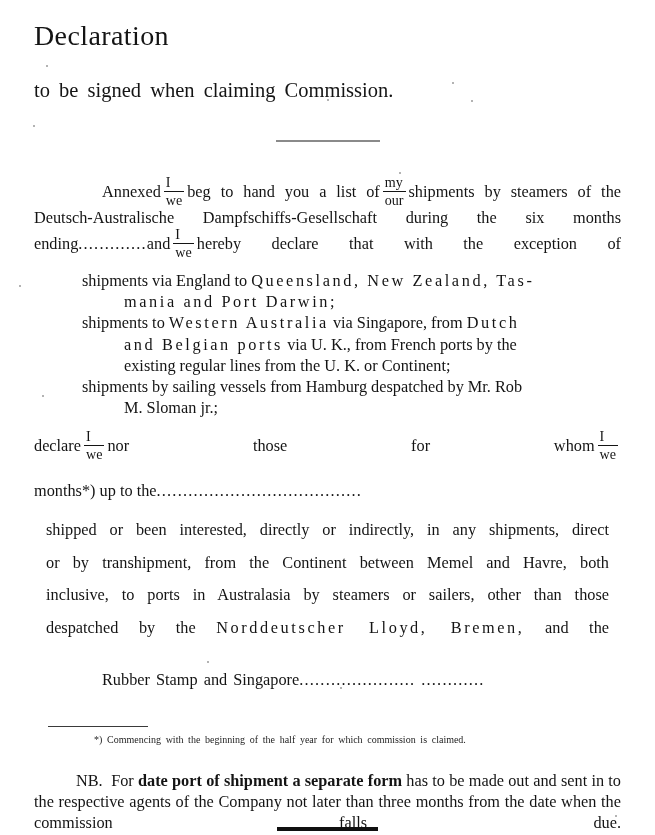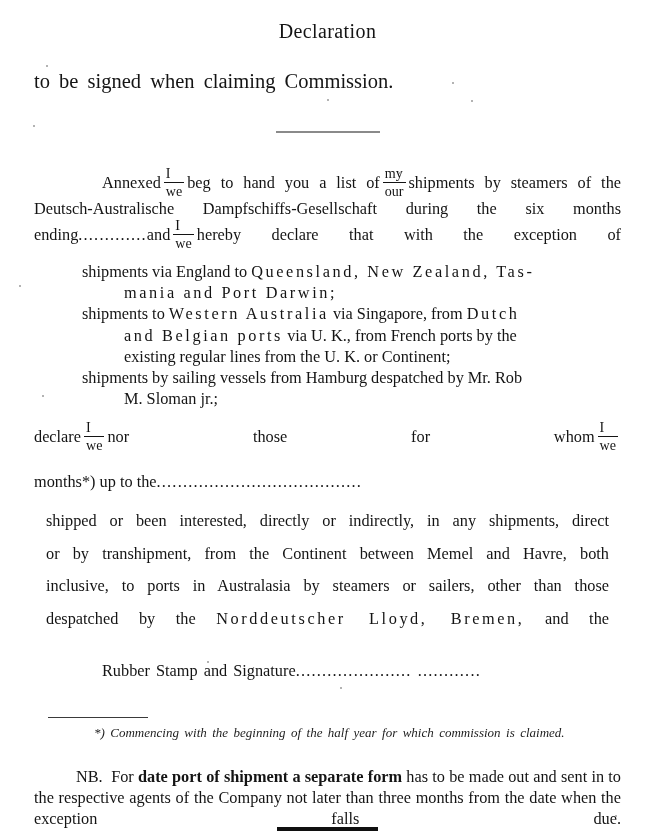--- a/index.html
+++ b/index.html
@@ -18,22 +18,21 @@
   .page {
     position: relative;
     width: 655px;
     height: 835px;
     box-sizing: border-box;
     padding: 0 34px;
   }
 
   
   .title-main {
-    text-align: center;
-    font-size: 20px;
+    font-size: 28px;
     letter-spacing: 0.4px;
     margin: 20px 0 0 0;
     font-weight: 400;
   }
   .title-sub {
     text-align: left;
     font-size: 20.5px;
     word-spacing: 4px;
     margin: 27px 0 0 0;
     font-weight: 400;
@@ -153,24 +152,23 @@
     word-spacing: 2px;
   }
 
   
   .footnote-wrap {
     margin-top: 36px;
   }
   .footnote-text {
     margin: 7px 0 16px 0;
     padding-left: 60px;
-    font-size: 13px;
+    font-size: 10px;
     word-spacing: 2.2px;
     color: #1d1d1d;
-    font-style: italic;
   }
 
   
   .nb-block {
     margin-top: 26px;
     font-size: 16.3px;
     line-height: 1.28;
   }
   .nb-block p {
     margin: 0;
@@ -251,29 +249,29 @@
   </div>
 
   <div class="flow-block">
     <p>shipped or been interested, directly or indirectly, in any shipments, direct</p>
     <p>or by transhipment, from the Continent between Memel and Havre, both</p>
     <p>inclusive, to ports in Australasia by steamers or sailers, other than those</p>
     <p><span>despatched by the </span><span class="sp">Norddeutscher Lloyd, Bremen,</span><span> and the</span></p>
   </div>
 
   <div class="signature-line">
-    <span>Rubber Stamp and Signature</span><span class="dots">......................</span>&nbsp;<span class="dots">............</span>
+    <span>Rubber Stamp and Singapore</span><span class="dots">......................</span>&nbsp;<span class="dots">............</span>
   </div>
 
   <div class="footnote-wrap">
     <div class="rule-footnote"></div>
     <p class="footnote-text"><span>*)</span> <span>Commencing with the beginning of the half year for which commission is claimed.</span></p>
   </div>
 
   <div class="nb-block">
-    <p><span class="nb-indent"></span><span>NB.</span>&nbsp;&nbsp;<span>For </span><span class="nb-bold">date port of shipment a separate form</span><span> has to be made out and sent in to the respective agents of the Company not later than three months from the date when the exception falls due.</span></p>
+    <p><span class="nb-indent"></span><span>NB.</span>&nbsp;&nbsp;<span>For </span><span class="nb-bold">date port of shipment a separate form</span><span> has to be made out and sent in to the respective agents of the Company not later than three months from the date when the commission falls due.</span></p>
   </div>
 
   <div class="bottom-rule-wrap">
     <div class="rule-bottom"></div>
   </div>
 
 </div>
 
 </body></html>

